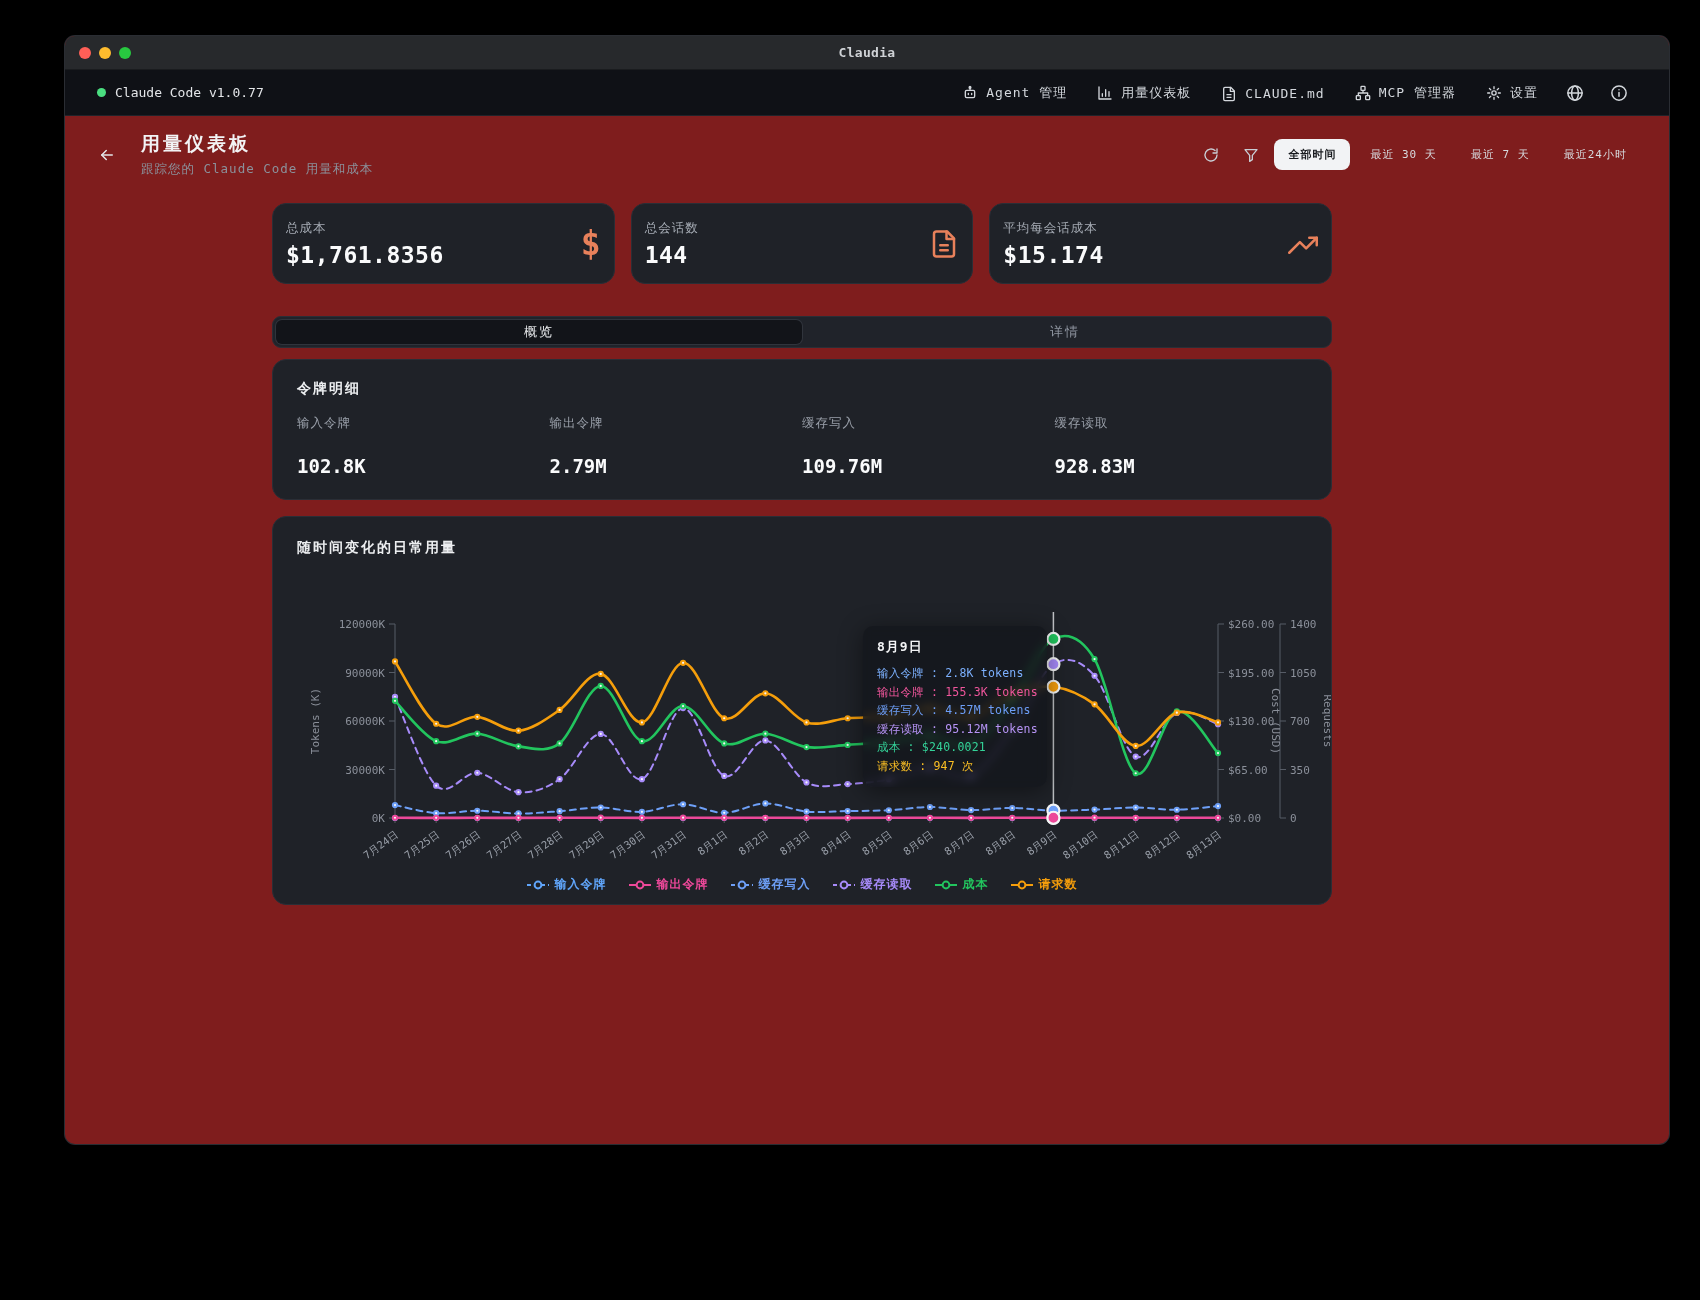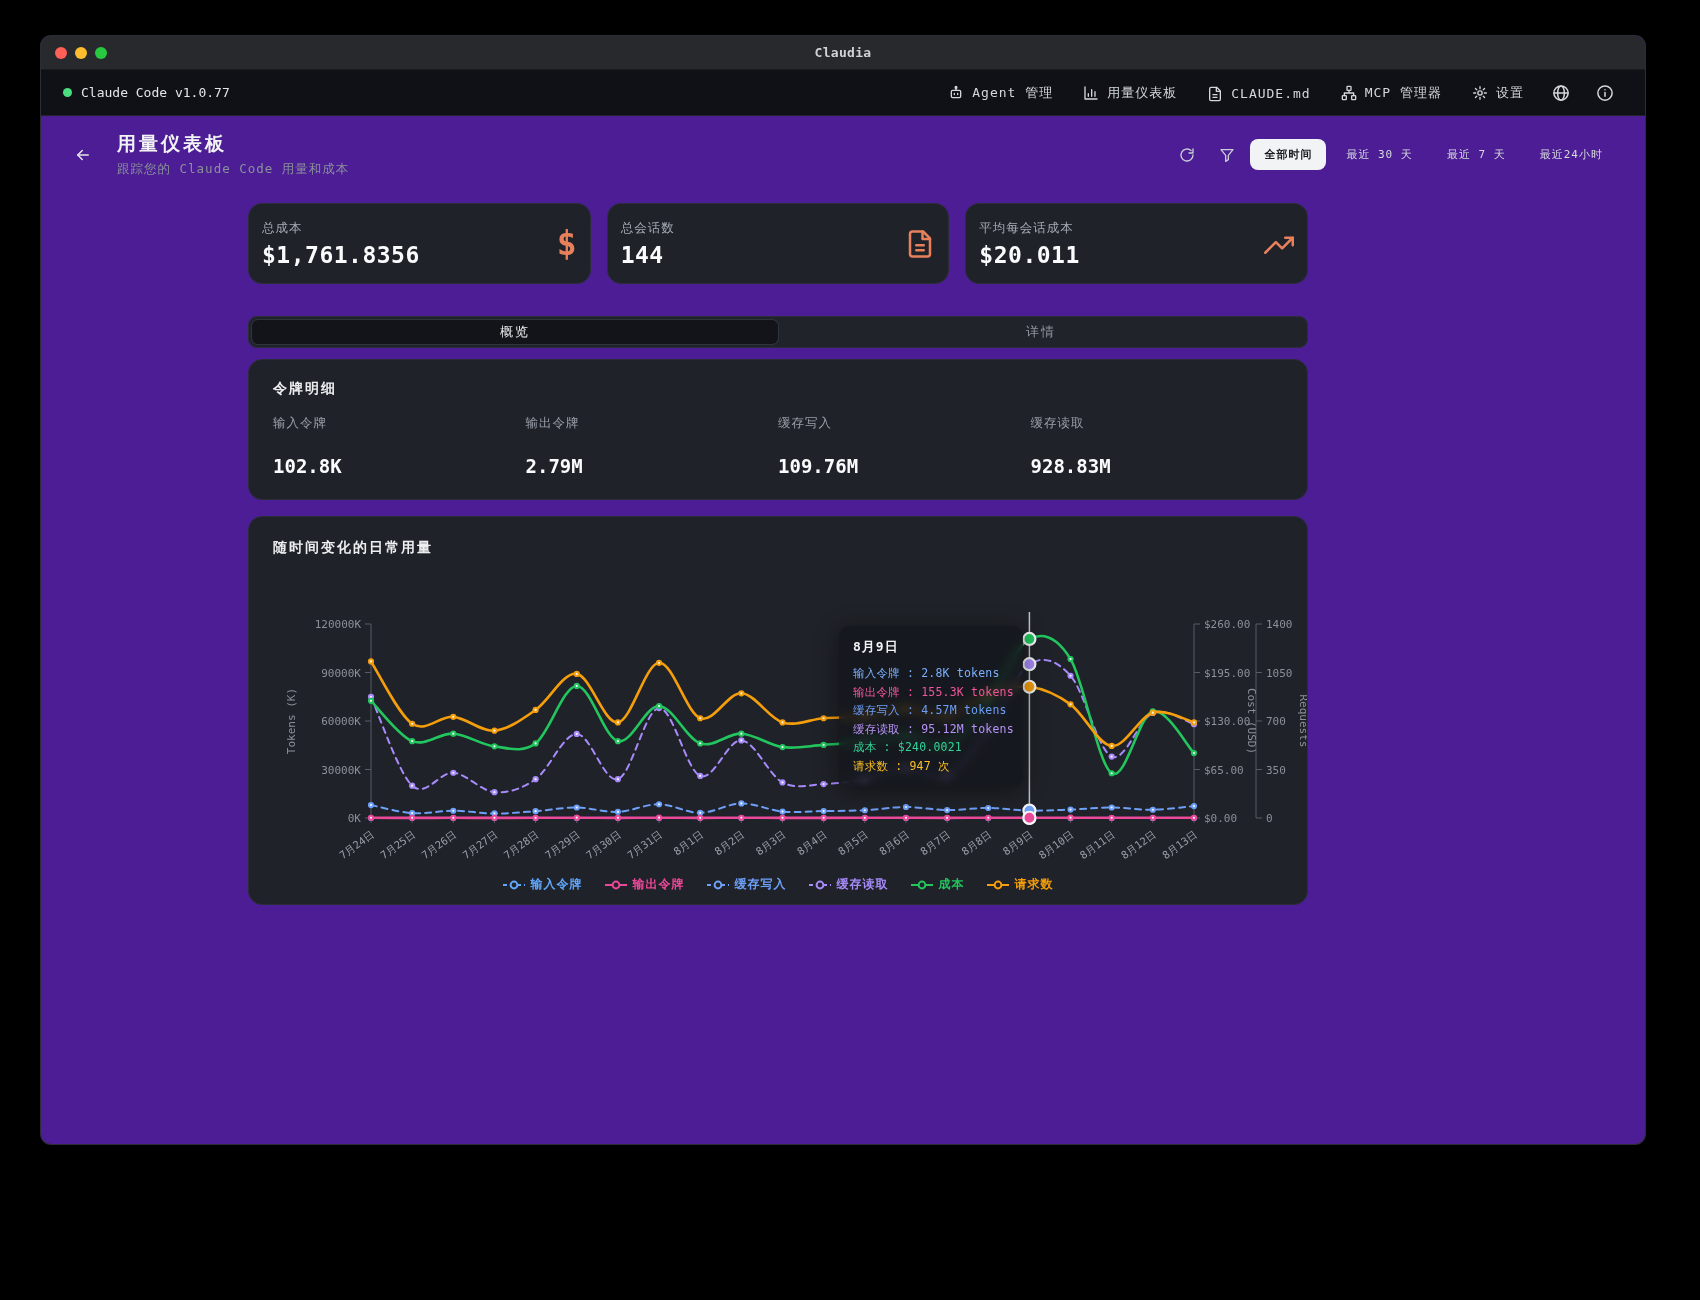--- a/index.html
+++ b/index.html
@@ -1,29 +1,29 @@
 <!DOCTYPE html>
 <html><head>
 <meta charset="utf-8">
 <style>
   * { margin:0; padding:0; box-sizing:border-box; }
   html,body { width:1700px; height:1300px; background:#000; font-family:"DejaVu Sans Mono","DejaVu Sans",monospace; }
   .window {
-    position:absolute; left:41px; top:36px; width:1604px; height:1108px;
-    background:#4c1d95; border-radius:10px; overflow:hidden;
+    position:absolute; left:65px; top:36px; width:1604px; height:1108px;
+    background:#7f1d1d; border-radius:10px; overflow:hidden;
     box-shadow:0 0 0 1px #2a2d33;
   }
   
   .titlebar { position:relative; height:34px; background:#27292c; display:flex; align-items:center; justify-content:center; border-bottom:1px solid #1a1c1f; }
   .traffic { position:absolute; left:14px; top:0; height:34px; display:flex; align-items:center; gap:8px; }
   .light { width:12px; height:12px; border-radius:50%; }
   .light.red{ background:#ff5f57; } .light.yellow{ background:#febc2e; } .light.green{ background:#28c840; }
   .win-title { font-size:13px; font-weight:bold; color:#cfd2d6; letter-spacing:.3px; }
   
-  .appbar { height:46px; background:#0f1116; border-bottom:1px solid #20232a; display:flex; align-items:center; justify-content:space-between; padding:0 22px; }
+  .appbar { height:46px; background:#0f1116; border-bottom:1px solid #20232a; display:flex; align-items:center; justify-content:space-between; padding:0 32px; }
   .app-version { display:flex; align-items:center; gap:9px; color:#e3e5e8; font-size:13px; }
   .status-dot { width:9px; height:9px; border-radius:50%; background:#4ade80; }
   .appnav { display:flex; align-items:flex-end; gap:8px; }
   .nav-btn { display:flex; align-items:center; gap:8px; color:#d3d7dc; font-size:13px; background:none; border:none; padding:7px 11px; border-radius:7px; cursor:pointer; font-family:inherit; white-space:nowrap; letter-spacing:1px; }
   .icon-btn { background:none; border:none; color:#d3d7dc; padding:7px 9px; border-radius:7px; cursor:pointer; display:flex; align-items:center; }
   .i { width:16px; height:16px; stroke:currentColor; fill:none; stroke-width:2; stroke-linecap:round; stroke-linejoin:round; }
   
   .page-header { display:flex; align-items:center; justify-content:space-between; padding:15px 28px 13px 24px; }
   .ph-left { display:flex; align-items:center; gap:16px; }
   .back-btn { background:none; border:none; color:#e3e5e8; width:36px; height:36px; border-radius:8px; cursor:pointer; display:flex; align-items:center; justify-content:center; }
@@ -193,21 +193,21 @@
         <div class="stat-icon">
           <svg class="i big" viewBox="0 0 24 24">
               <path d="M14.5 2H6a2 2 0 0 0-2 2v16a2 2 0 0 0 2 2h12a2 2 0 0 0 2-2V7.5z"></path>
               <path d="M14 2v6h6M9 13h6M9 17h6"></path>
             </svg>
         </div>
       </div>
       <div class="stat-card">
         <div>
           <div class="stat-label">平均每会话成本</div>
-          <div class="stat-value">$20.011</div>
+          <div class="stat-value">$15.174</div>
         </div>
         <div class="stat-icon">
           <svg class="i big" viewBox="0 0 24 24">
               <path d="M23 7 14.5 15.5 9.5 10.5 1 19"></path>
               <path d="M17 7h6v6"></path>
             </svg>
         </div>
       </div>
     </div>
 

